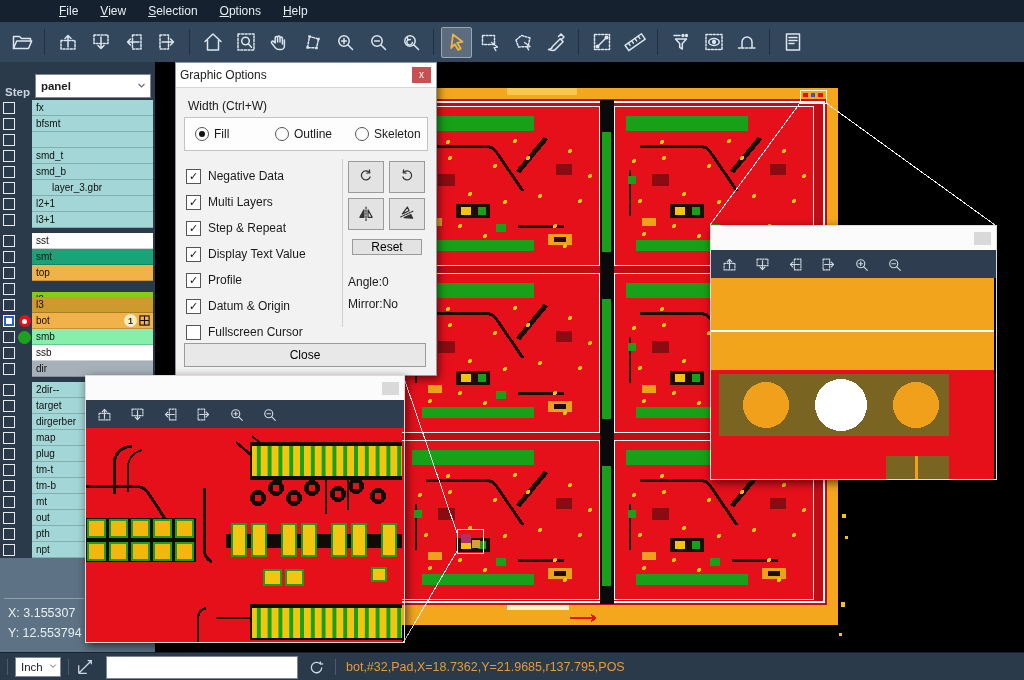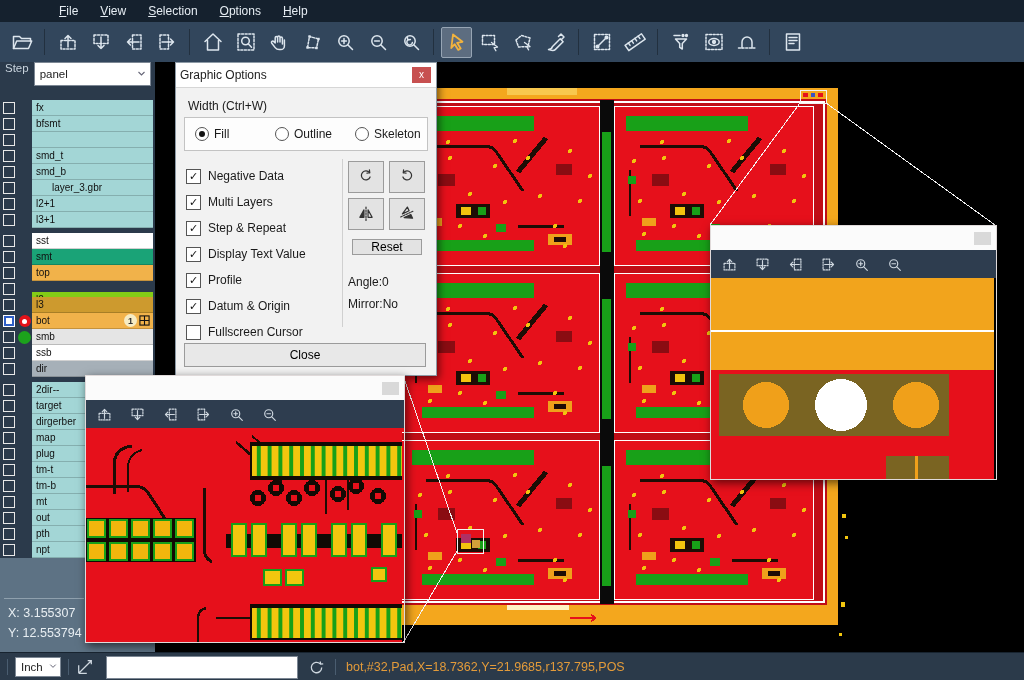--- a/index.html
+++ b/index.html
@@ -14,21 +14,21 @@
   .toolbar{position:absolute;left:0;top:22px;width:1024px;height:40px;background:#32465c;
            display:flex;align-items:center;gap:2px;padding-left:6px;box-sizing:border-box;z-index:10;}
   .tb-btn{width:31px;height:31px;display:flex;align-items:center;justify-content:center;
           color:#dde6ee;background:transparent;border:1px solid transparent;border-radius:2px;}
   .tb-btn.active{background:#5d6d80;border-color:#97a5b4;}
   .tb-btn svg{display:block;}
   .tb-icon.yellow{color:#f2b33d;}
   .tb-sep{width:1px;height:26px;background:#22303f;margin:0 5px;}
   
   .sidebar{position:absolute;left:0;top:62px;width:155px;height:590px;background:#2b3a4b;z-index:5;}
-  .step-row{display:flex;align-items:flex-start;height:36px;}
+  .step-row{display:flex;align-items:flex-end;height:36px;font-weight:bold;}
   .step-label{color:#c9d4de;font-size:11.5px;margin:0 5px 0 5px;}
   .step-select{flex:1;margin-right:4px;height:22px;background:#fff;border:1px solid #7c8794;
                display:flex;align-items:center;font-size:11.5px;color:#222;padding-left:5px;}
   .step-select .chev{margin-left:auto;margin-right:3px;color:#667;}
   .layer-list{position:absolute;left:0;top:38px;width:155px;}
   .layer-row{display:flex;align-items:center;height:16px;}
   .lr-cbcell{width:17px;display:flex;justify-content:center;}
   .lr-cb{width:10px;height:10px;border:1px solid #e8e8e8;background:transparent;}
   .lr-cb.checked{background:#2e5fc7;border-color:#fff;position:relative;}
   .lr-cb.checked::after{content:"";position:absolute;left:2px;top:2px;width:6px;height:6px;background:#fff;}
@@ -555,21 +555,21 @@
             </span>
           </div>
         </div>
         <div class="layer-row">
           <span class="lr-cbcell">
             <span class="lr-cb"></span>
           </span>
           <span class="lr-ind">
             <span class="dot-green"></span>
           </span>
-          <div class="lr-name" style="background: #e5e5e5;">
+          <div class="lr-name" style="background: #86efac;">
             <span style="flex: 1 1 0%;">smb</span>
           </div>
         </div>
         <div class="layer-row">
           <span class="lr-cbcell">
             <span class="lr-cb"></span>
           </span>
           <span class="lr-ind"></span>
           <div class="lr-name" style="background: rgb(255, 255, 255);">
             <span style="flex: 1 1 0%;">ssb</span>

